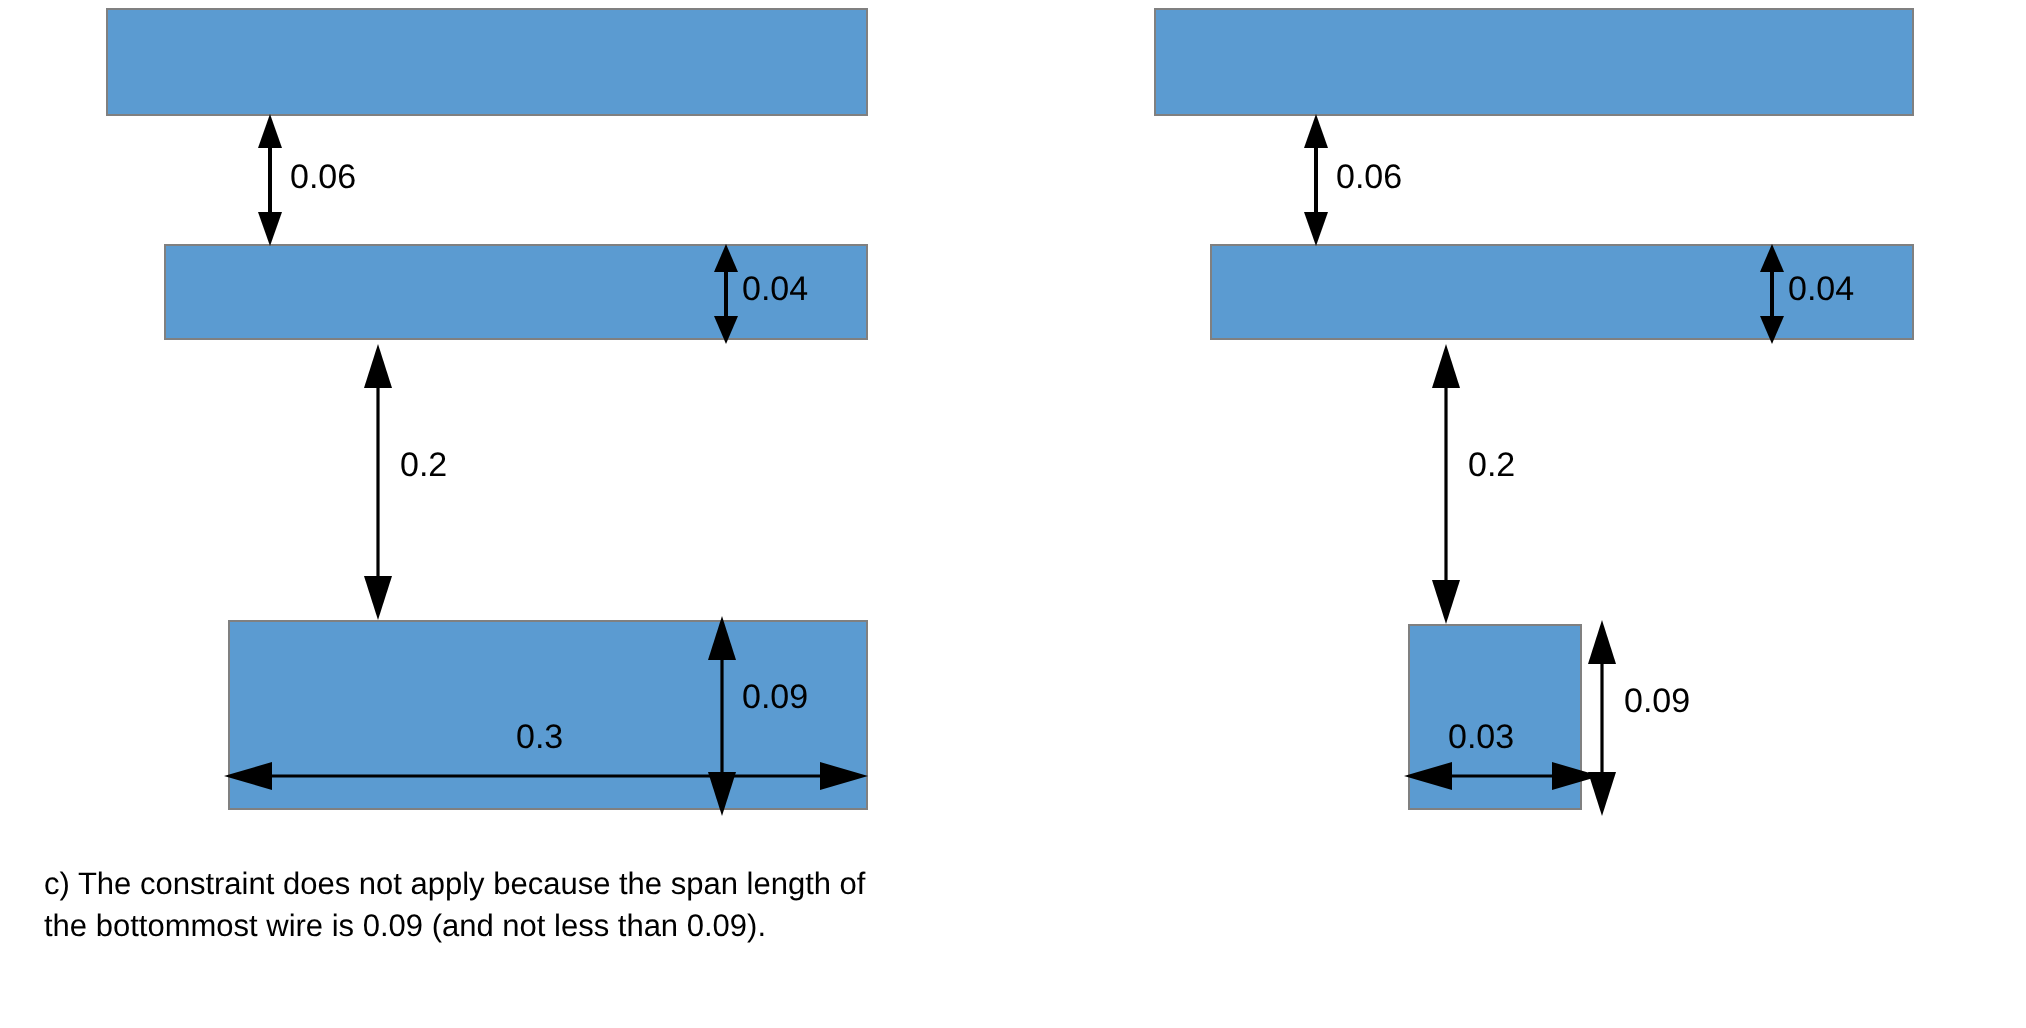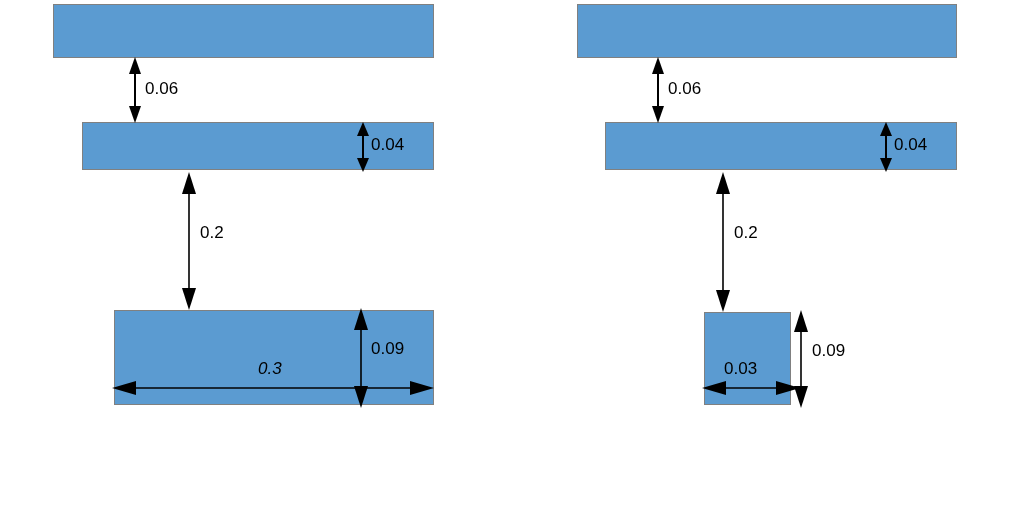--- a/index.html
+++ b/index.html
@@ -110,24 +110,25 @@
         <polygon points="11,2 4,24 18,24" fill="#000"></polygon>
         <polygon points="11,102 4,80 18,80" fill="#000"></polygon>
       </svg>
       <div class="dim-label" style="left:371px;top:340px;">0.09</div>
 
       <svg class="dim-arrow" style="left:110px;top:377px;" width="326" height="22" viewBox="0 0 326 22">
         <line x1="10" y1="11" x2="316" y2="11" stroke="#000" stroke-width="1.6"></line>
         <polygon points="2,11 26,4 26,18" fill="#000"></polygon>
         <polygon points="324,11 300,4 300,18" fill="#000"></polygon>
       </svg>
-      <div class="dim-label" style="left:258px;top:360px;font-style:italic;">0.3</div>
+      <div class="dim-label" style="left:258px;top:360px;">0.3</div>
 
     </div>
 
+    <div class="caption caption-c">c) The constraint does not apply because the span length of the bottommost wire is 0.09 (and not less than 0.09).</div>
   </div>
 
   <div class="panel panel-d">
     <div class="diagram-area">
 
       <div class="wire" style="left:71px;top:4px;width:380px;height:54px;"></div>
       <div class="wire" style="left:99px;top:122px;width:352px;height:48px;"></div>
       <div class="wire" style="left:198px;top:312px;width:87px;height:93px;"></div>
 
       <svg class="dim-arrow" style="left:141px;top:55px;" width="22" height="70" viewBox="0 0 22 70">

